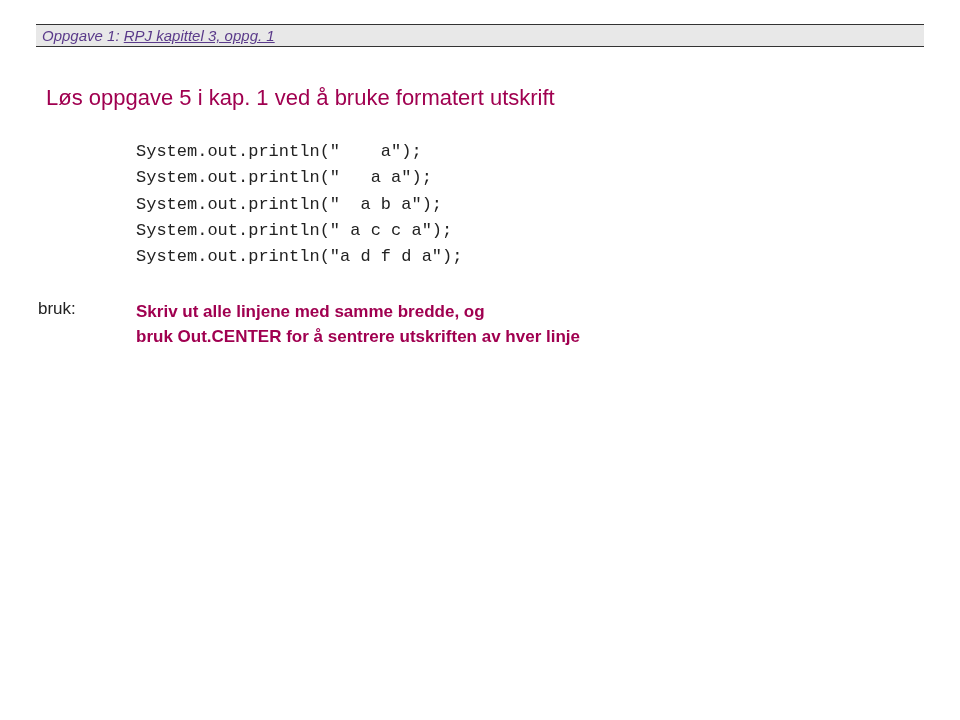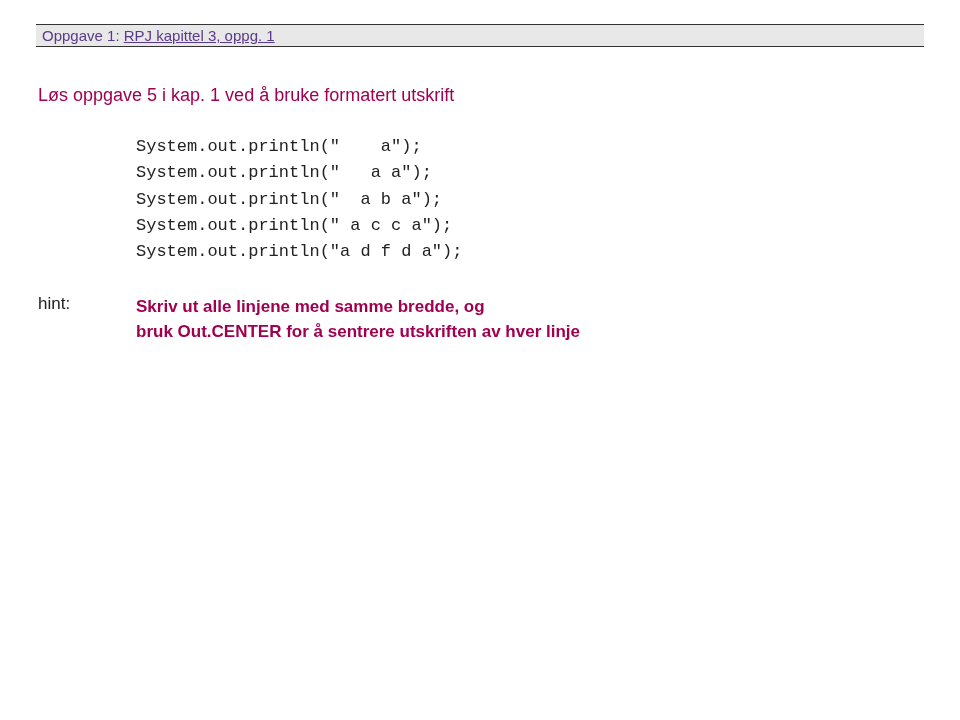--- a/index.html
+++ b/index.html
@@ -22,41 +22,42 @@
     
     .header-bar {
       display: flex;
       justify-content: space-between;
       align-items: center;
       border-top: 1px solid #333;
       border-bottom: 1px solid #333;
       background: #e8e8e8;
       padding: 2px 6px;
       margin-bottom: 38px;
+      font-style: italic;
     }
     
     .header-left {
       color: #5a3a8a;
       font-size: 15px;
     }
     
     .header-left .underline {
       text-decoration: underline;
     }
     
     .header-right {
       color: #222;
       font-size: 15px;
     }
     
     .title-line {
       color: #a00050;
-      font-size: 18px;
+      font-size: 22px;
       margin-bottom: 28px;
-      margin-left: 2px;
+      margin-left: 10px;
     }
     
     .section-label {
       color: #6a0090;
       font-size: 17px;
       margin-bottom: 22px;
       margin-left: 2px;
     }
     
     .code-block {
@@ -102,20 +103,20 @@
   <div class="title-line">Løs oppgave 5 i kap. 1 ved å bruke formatert utskrift</div>
 
 
   <div class="code-block"><span>System.out.println("    a");</span>
 <span>System.out.println("   a a");</span>
 <span>System.out.println("  a b a");</span>
 <span>System.out.println(" a c c a");</span>
 <span>System.out.println("a d f d a");</span></div>
 
   <div class="hint-row">
-    <div class="hint-label">hint:</div>
+    <div class="hint-label">bruk:</div>
     <div class="hint-text">
       <span>Skriv ut alle linjene med samme bredde, og</span><br>
       <span>bruk Out.CENTER for å sentrere utskriften av hver linje</span>
     </div>
   </div>
 
 </div>
 
 </body></html>

